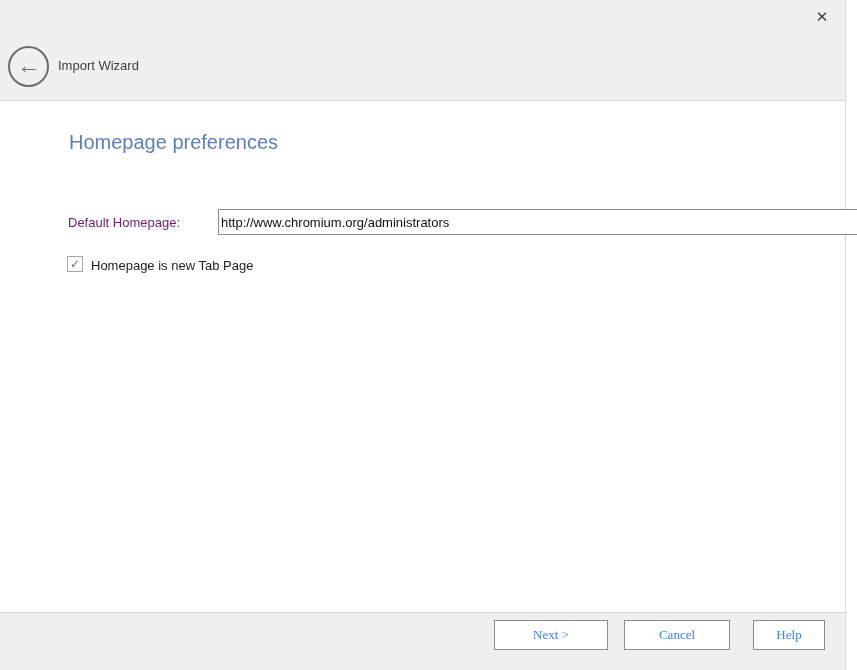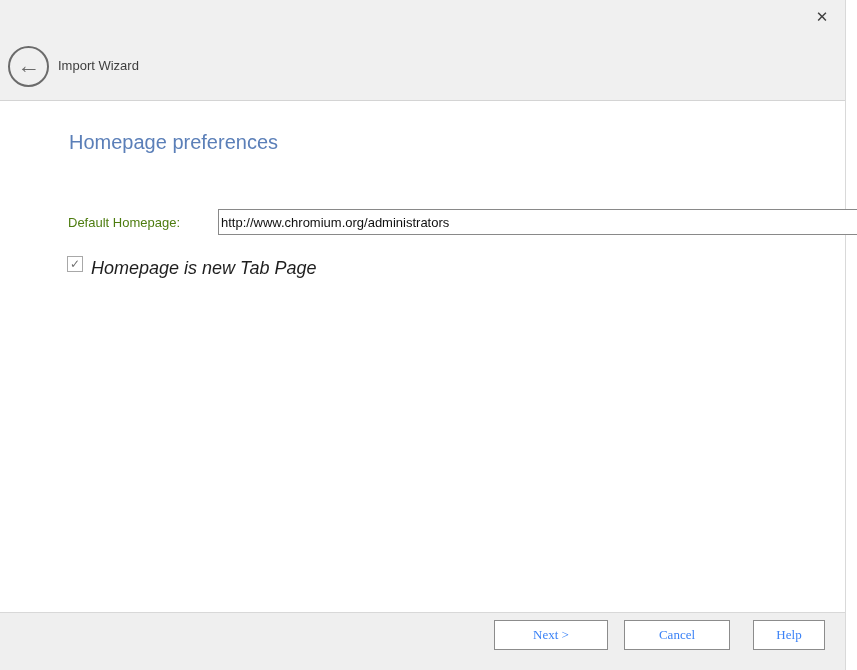--- a/index.html
+++ b/index.html
@@ -47,21 +47,21 @@
   }
   
   .page-title {
     position: absolute; left: 52px; top: 131px;
     font-size: 20px; font-weight: 400;
     color: #5b7fb8;
     margin-left: 17px;
   }
   .field-label {
     position: absolute; left: 68px; top: 215px;
-    font-size: 13px; color: #4d7c0f;
+    font-size: 13px; color: #701a75;
   }
   .url-input {
     position: absolute; left: 218px; top: 209px;
     width: 711px; height: 26px;
     border: 1px solid #898989;
     background: #ffffff;
     font-size: 13px; color: #101010;
     padding: 0 2px;
     font-family: inherit;
     outline: none;
@@ -73,21 +73,21 @@
     background: #ffffff;
     cursor: pointer;
     display: flex; align-items: center; justify-content: center;
   }
   .checkbox .checkmark {
     font-size: 12px; line-height: 1;
     color: #6f6f6f;
   }
   .checkbox-label {
     position: absolute; left: 91px; top: 258px;
-    font-size: 18px; color: #1e1e1e; font-style: italic;
+    font-size: 13px; color: #1e1e1e;
   }
   
   .footer {
     position: absolute; left: 0; right: 0; bottom: 0;
     height: 58px;
     background: #efefef;
     border-top: 1px solid #d8d8d8;
   }
   .btn {
     position: absolute; top: 620px;

